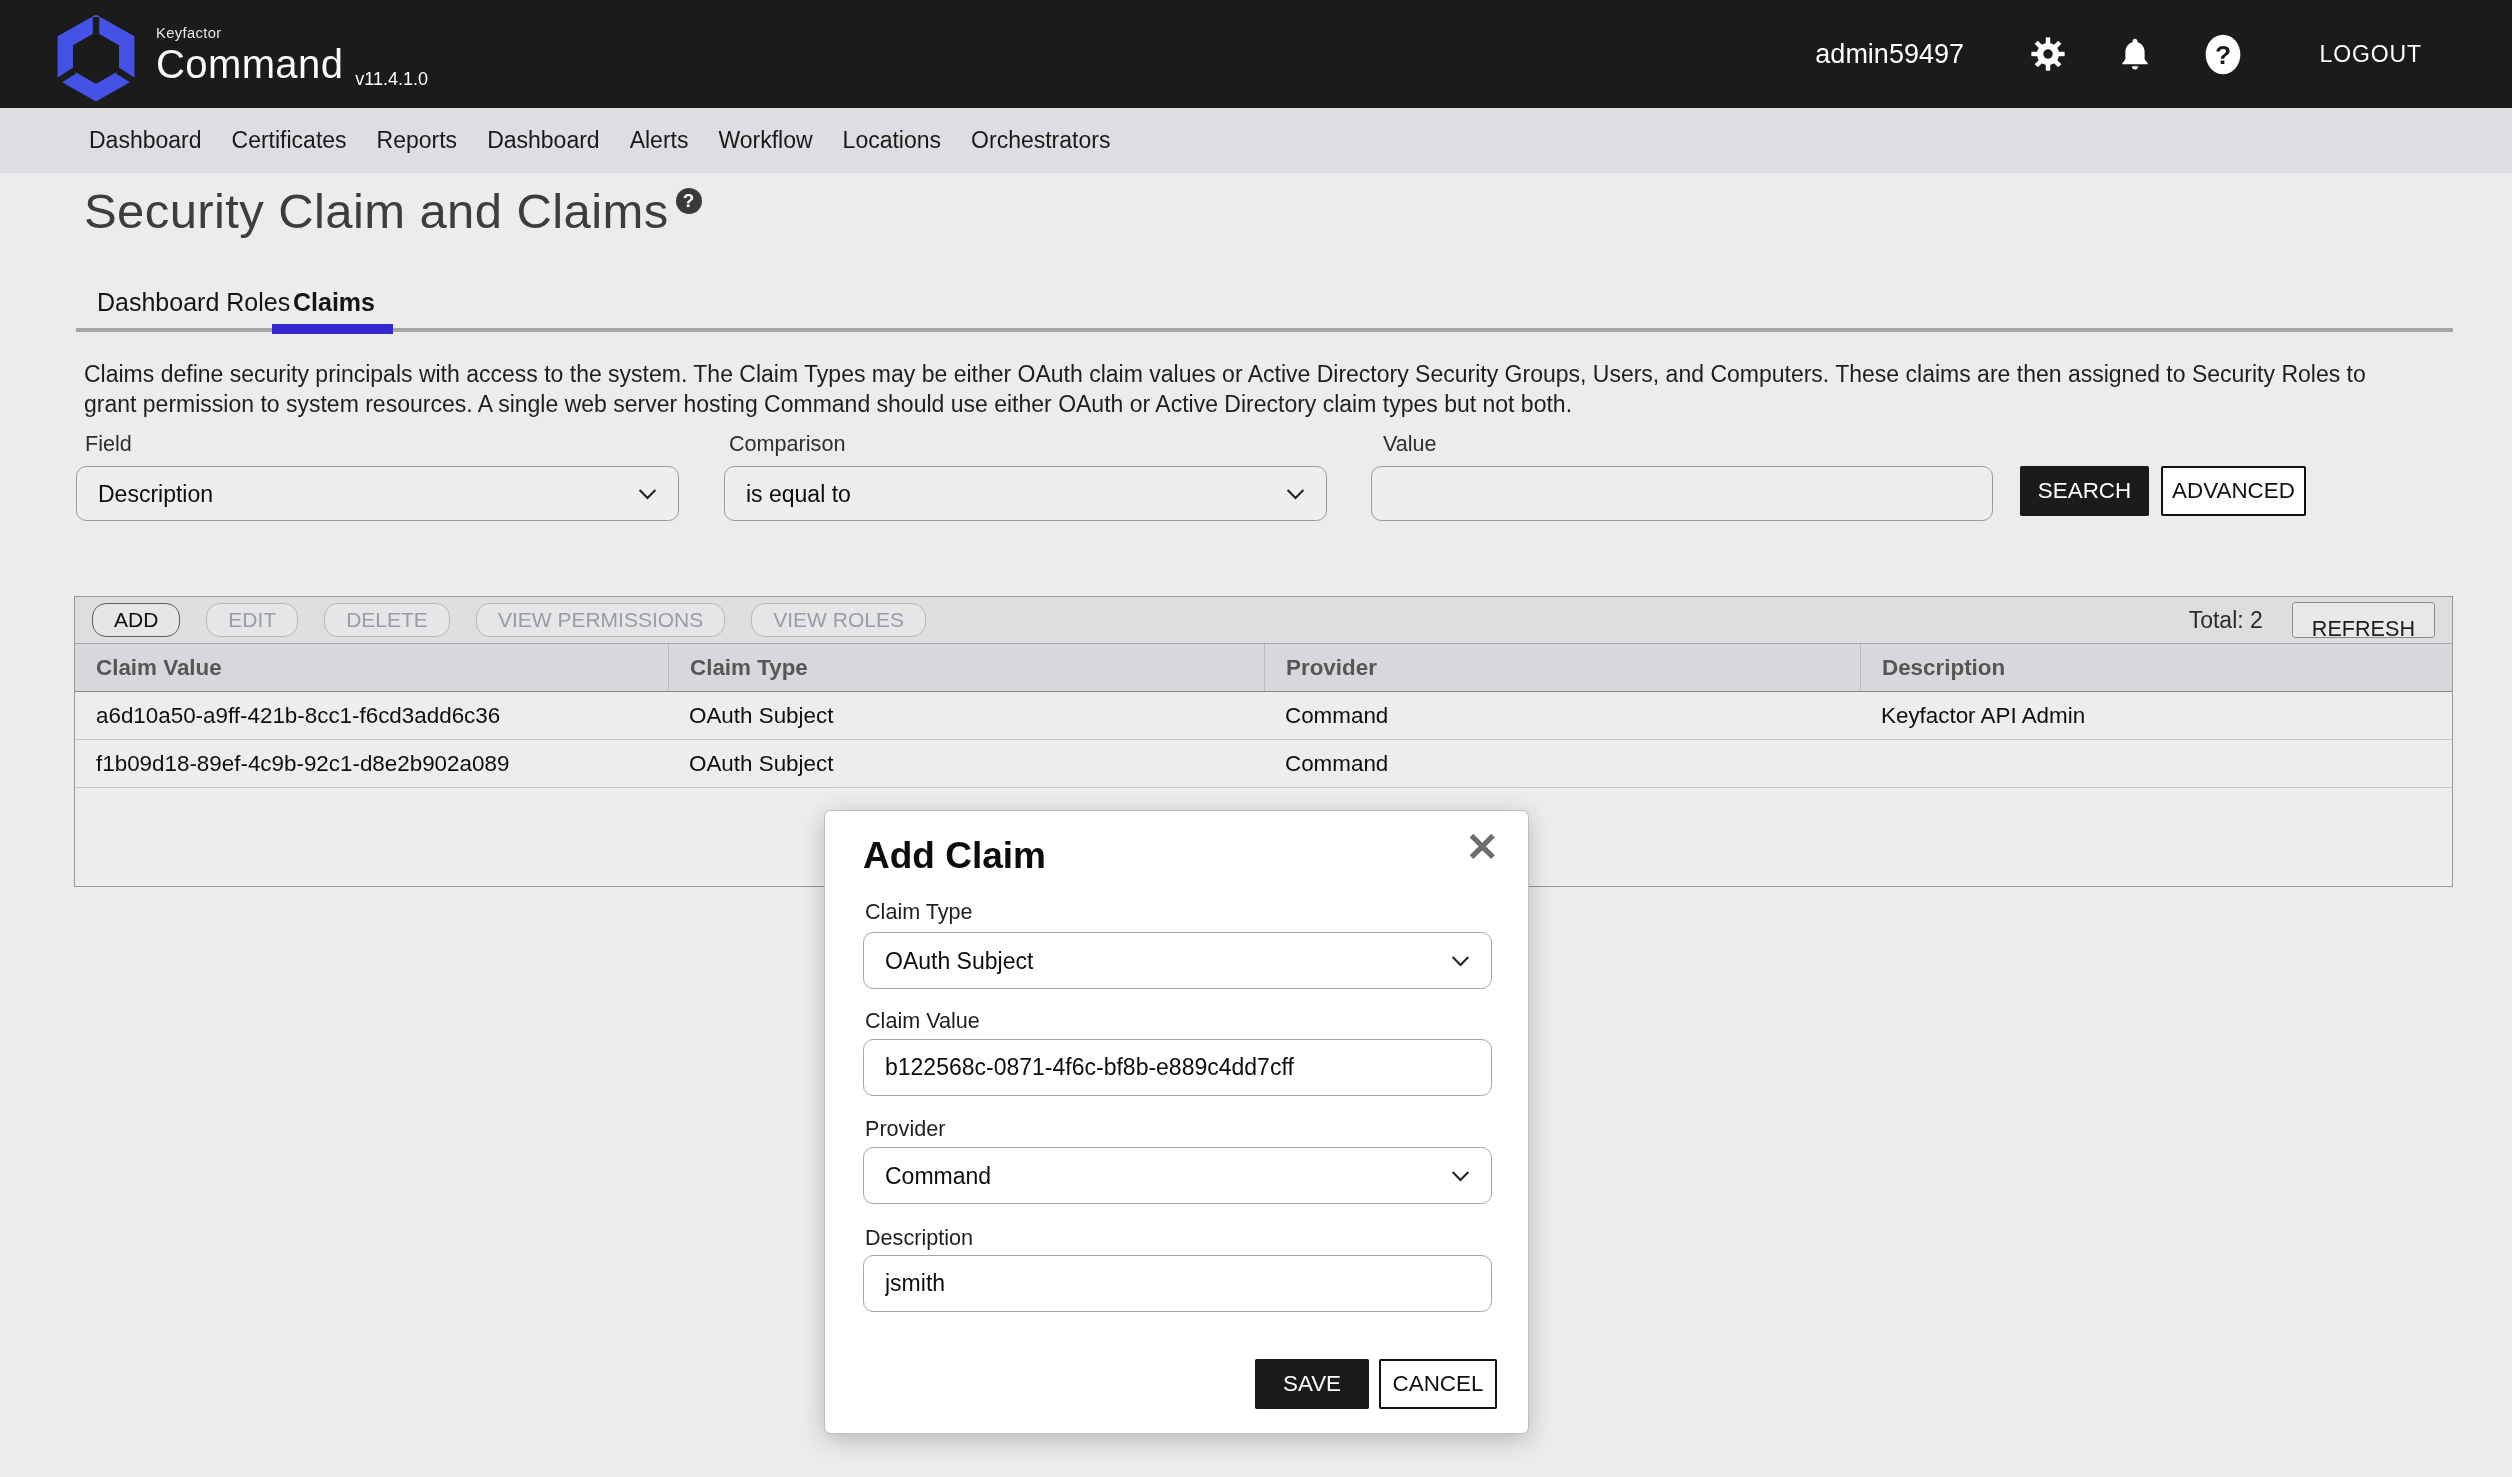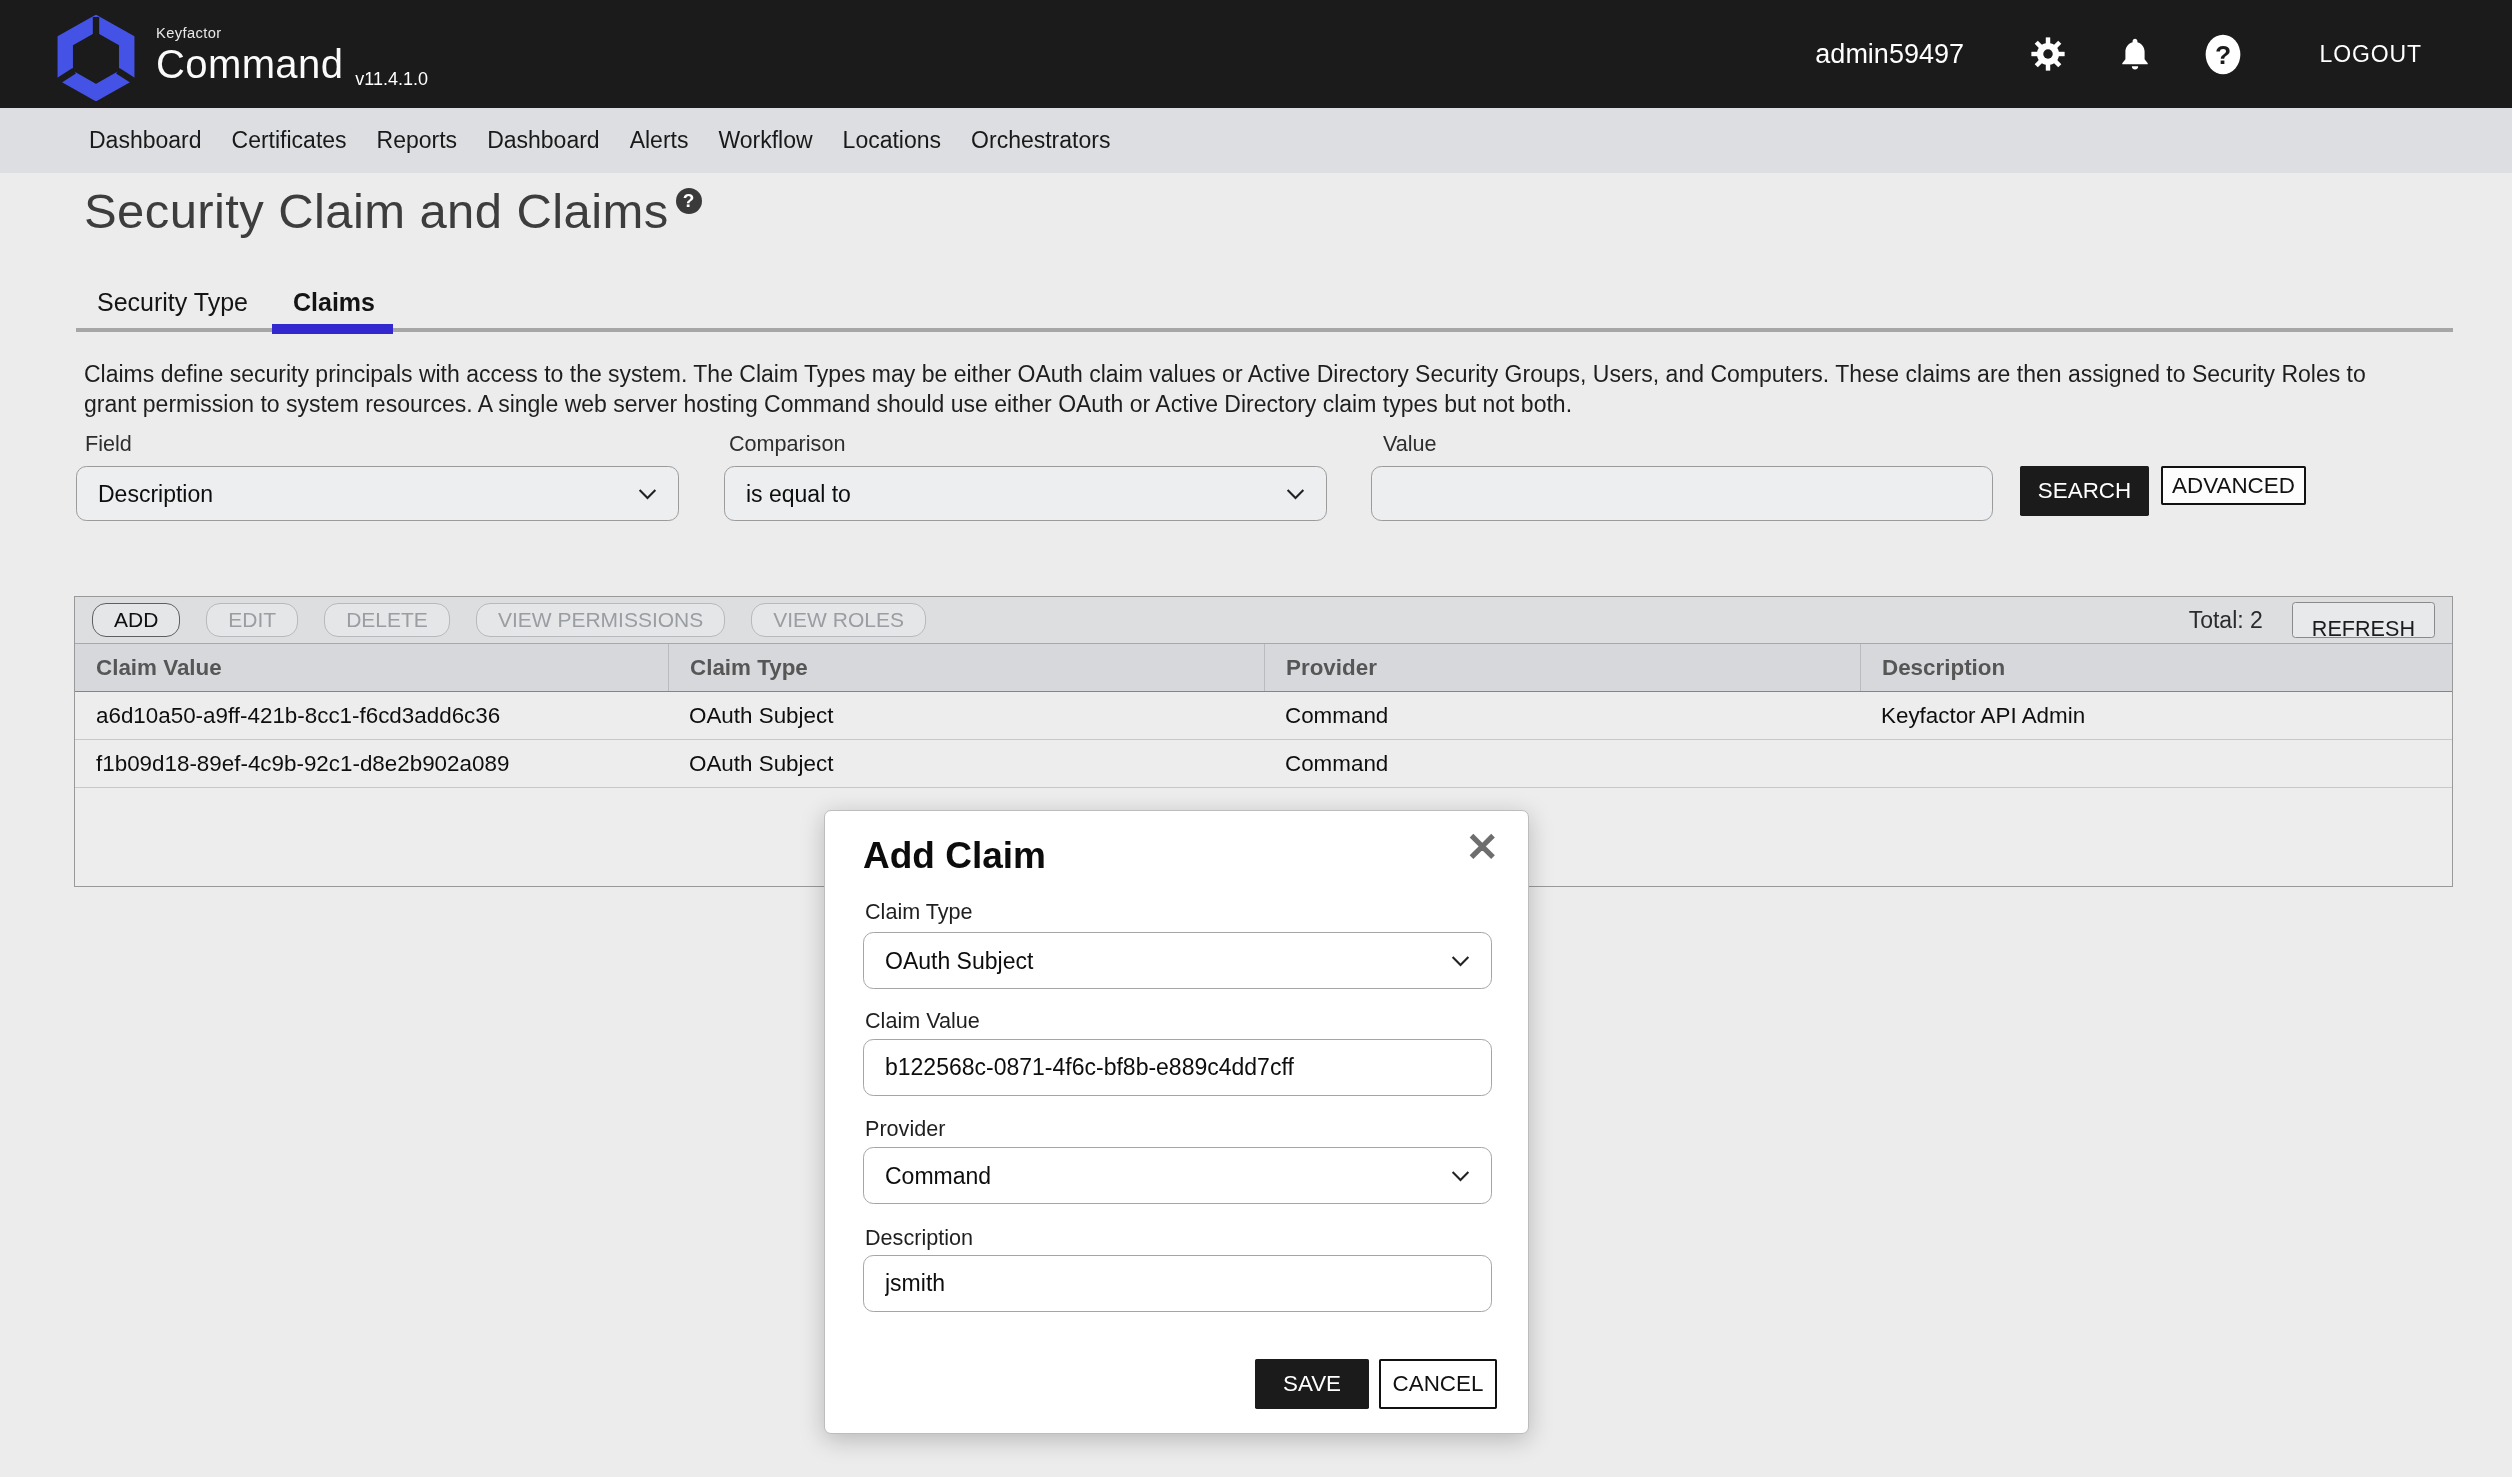--- a/index.html
+++ b/index.html
@@ -58,21 +58,21 @@
   select.ctl, input.ctl {
     width:100%; height:55px; border:1.7px solid #9b9b9b; border-radius:10.3px;
     background:#eceeef; font-size:23px; color:#0d0d0d; padding:0 21px;
     font-family:inherit; appearance:none; -webkit-appearance:none; outline:none;
   }
   .wrap-field { left:76px; width:603px; }
   .wrap-comparison { left:724px; width:603px; }
   .wrap-value { left:1371px; width:622px; }
   .btn-search { position:absolute; left:2020px; top:466px; width:129px; height:50px;
     background:#1b1b1b; color:#fff; border:none; font-size:22.4px; font-family:inherit; cursor:pointer; border-radius:1.7px; }
-  .btn-advanced { position:absolute; left:2161px; top:466px; width:145px; height:39px;
+  .btn-advanced { position:absolute; left:2161px; top:466px; width:145px; height:50px;
     background:#fdfdfd; color:#111; border:2.6px solid #111; font-size:22.4px; font-family:inherit; cursor:pointer; border-radius:1.7px; }
 
   
   .grid { position:absolute; left:74px; top:596px; width:2379px; height:291px;
     border:0.9px solid #999; background:#ededee; }
   .grid-toolbar { height:47px; background:#dcdee0; border-bottom:0.9px solid #a8a8a8;
     display:flex; align-items:center; padding:0 17px; }
   .tb-btn { height:34px; padding:0 21px; margin-right:26px; border-radius:14px;
     background:#e4e6e8; font-size:21px; font-family:inherit; cursor:pointer; }
   .tb-btn.enabled { border:1.7px solid #5f5f5f; color:#0f0f0f; }
@@ -178,21 +178,21 @@
     <button class="nav-item">Workflow</button>
     <button class="nav-item">Locations</button>
     <button class="nav-item">Orchestrators</button>
   </nav>
 
   <div class="page-title-row">
     <h1 class="page-title">Security Claim and Claims</h1>
     <button class="title-help" title="Help">?</button>
   </div>
 
-  <button class="tab tab-roles">Security Type</button>
+  <button class="tab tab-roles">Dashboard Roles</button>
   <button class="tab tab-claims">Claims</button>
   <div class="tab-line"></div>
   <div class="tab-underline"></div>
 
   <p class="page-desc">Claims define security principals with access to the system. The Claim Types may be either OAuth claim values or Active Directory Security Groups, Users, and Computers. These claims are then assigned to Security Roles to grant permission to system resources. A single web server hosting Command should use either OAuth or Active Directory claim types but not both.</p>
 
   <label class="form-label lbl-field">Field</label>
   <label class="form-label lbl-comparison">Comparison</label>
   <label class="form-label lbl-value">Value</label>
 

